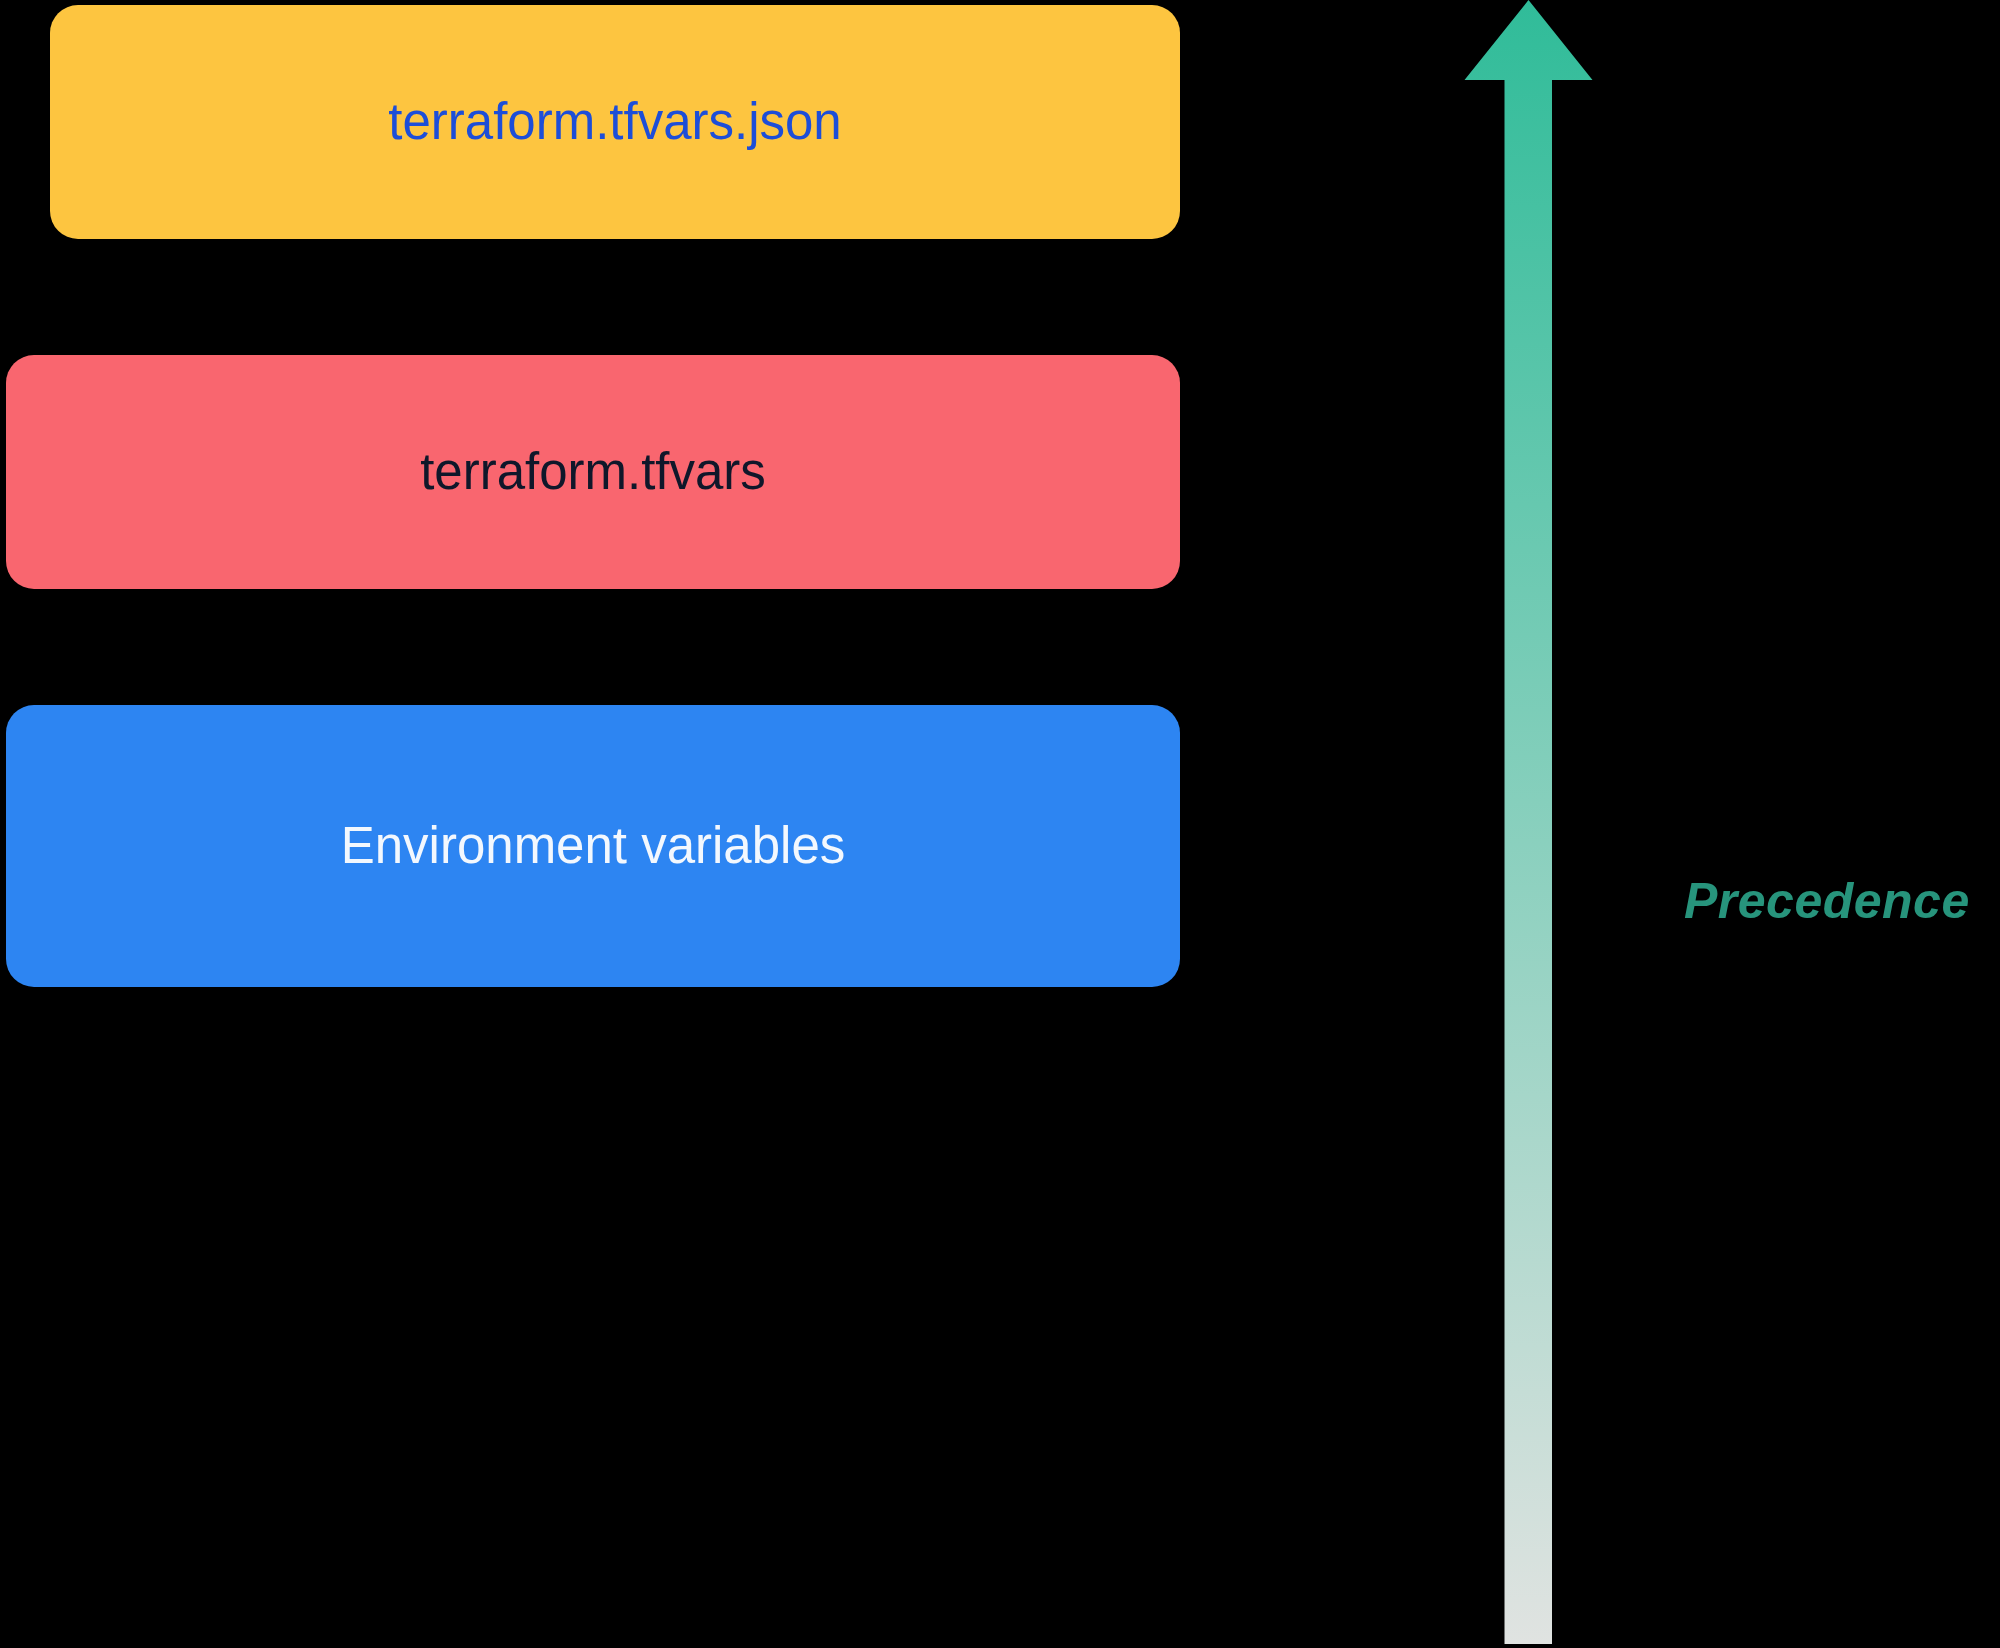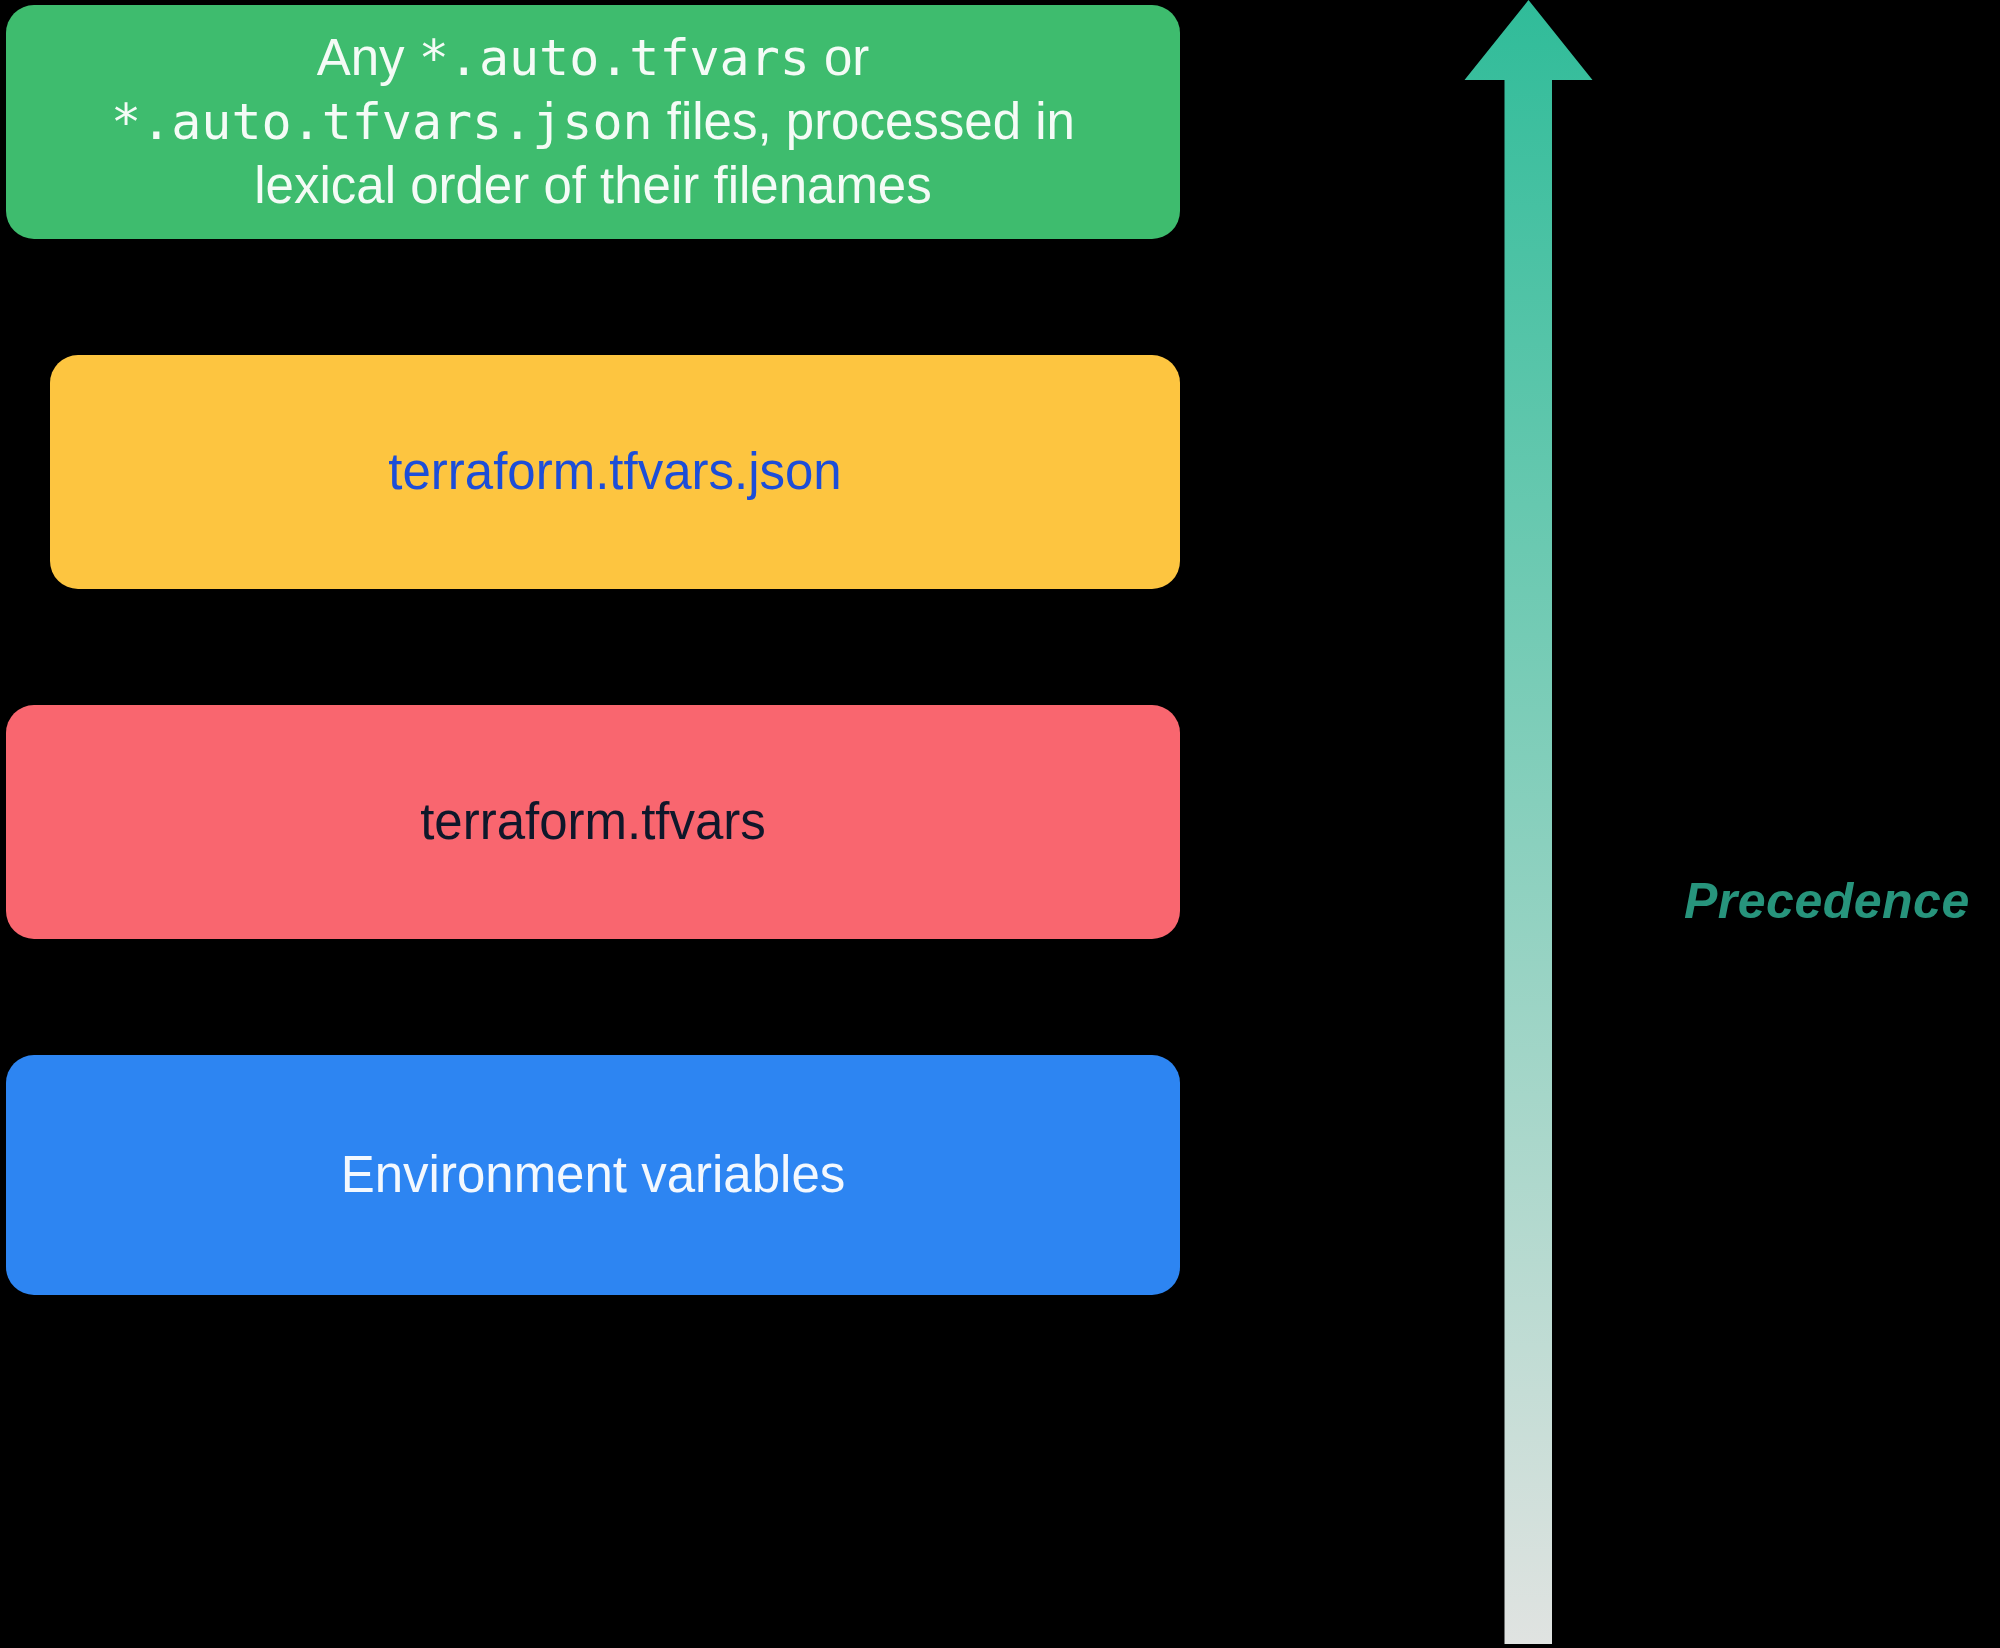--- a/index.html
+++ b/index.html
@@ -22,21 +22,21 @@
     border-radius:28px;
     display:flex;flex-direction:column;
     justify-content:center;align-items:center;
     text-align:center;
     font-size:51px;
     line-height:64px;
     padding:0 20px;
     box-sizing:border-box;
     white-space:pre-wrap;
   }
-  .box:last-child{height:240px;margin-bottom:0;}
+  .box:last-child{height:282px;margin-bottom:0;}
   .box .line{display:block;}
   .mono{
     font-family:"DejaVu Sans Mono","Liberation Mono",monospace;
     font-size:0.98em;
   }
   #arrow-svg{
     position:absolute;
     left:1464px;top:0;
     width:129px;height:1644px;
     display:block;
@@ -48,21 +48,20 @@
     font-weight:bold;
     letter-spacing:0.5px;
   }
 </style>
 </head>
 <body>
 
 <div id="stage" style="background: rgb(0, 0, 0);">
 
   <div id="boxes">
-      <div class="box" style="background: rgb(62, 188, 110); color: rgb(244, 251, 246);"><div class="line"><span>Any </span><span class="mono">*.auto.tfvars</span><span> or</span></div><div class="line"><span class="mono">*.auto.tfvars.json</span><span> files, processed in</span></div><div class="line"><span>lexical order of their filenames</span></div></div>
       <div class="box" style="background: rgb(253, 197, 64); color: #1d4ed8; margin-left: 44px;"><div class="line"><span>terraform.tfvars.json</span></div></div>
       <div class="box" style="background: rgb(249, 102, 111); color: #0f172a;"><div class="line"><span>terraform.tfvars</span></div></div>
       <div class="box" style="background: rgb(45, 133, 242); color: rgb(243, 248, 254);"><div class="line"><span>Environment variables</span></div></div>
     </div>
 
   <svg id="arrow-svg" viewBox="0 0 129 1644" xmlns="http://www.w3.org/2000/svg" aria-hidden="true">
     <defs>
       <linearGradient id="arrowGrad" x1="0" y1="0" x2="0" y2="1">
         <stop offset="0" stop-color="#30BC99"></stop>
         <stop offset="1" stop-color="#E0E3E1"></stop>

